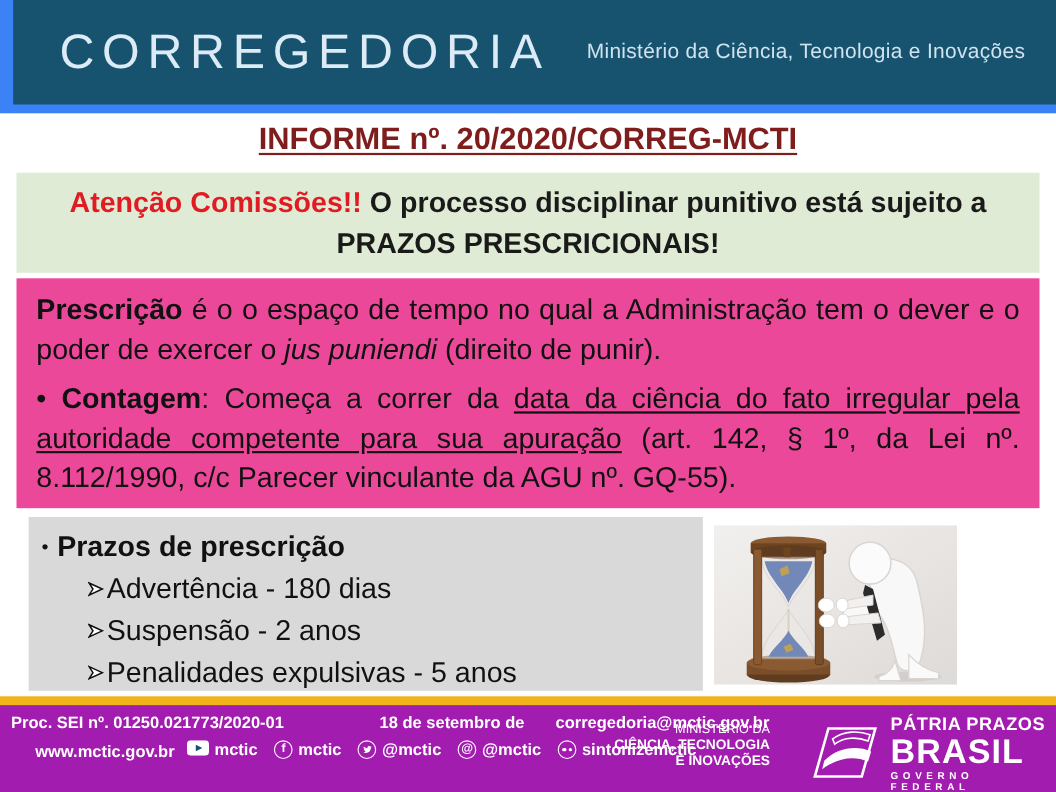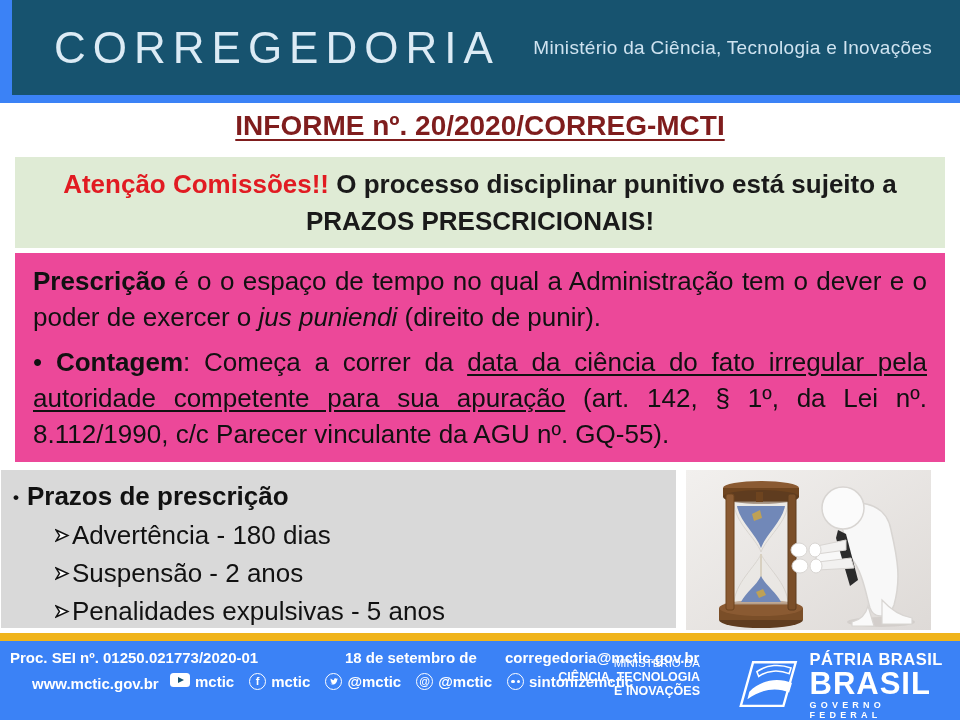--- a/index.html
+++ b/index.html
@@ -29,31 +29,31 @@
   
   .body-box { position:absolute; top:253px; left:15px; width:930px; height:209px; background:#ec4899;
               padding:10px 18px; font-size:26px; line-height:36px; color:#111; }
   .body-box p { text-align:justify; }
   .body-box .p1 { margin-bottom:9px; }
   .b { font-weight:bold; }
   .i { font-style:italic; }
   .u { text-decoration:underline; text-underline-offset:3px; }
 
   
-  .bottom-row { position:absolute; top:470px; left:1px; width:930px; height:160px; display:flex; }
+  .bottom-row { position:absolute; top:470px; left:26px; width:844px; height:160px; display:flex; }
   .deadlines-box { width:675px; height:158px; background:#D9D9D9; padding:8px 12px; color:#111; }
   .deadlines-head { font-size:26px; font-weight:bold; line-height:36px; }
   .small-bullet { font-size:17px; vertical-align:2px; margin-right:8px; }
   .deadline-item { font-size:26px; line-height:38px; padding-left:42px; display:flex; align-items:center; }
   .arrow-icon { width:15px; height:15px; margin-right:2px; flex:0 0 auto; }
   .illus { margin-left:10px; width:245px; height:160px; }
 
   
   .footer-yellow { position:absolute; top:633px; left:0; width:960px; height:8px; background:#F0B41B; }
-  .footer { position:absolute; top:641px; left:0; width:960px; height:79px; background:#3b82f6; color:#fff; }
+  .footer { position:absolute; top:641px; left:0; width:960px; height:79px; background:#a21caf; color:#fff; }
   .f-proc  { position:absolute; left:10px;  top:8px;  font-size:15px; font-weight:bold; }
   .f-date  { position:absolute; left:345px; top:8px;  font-size:15px; font-weight:bold; }
   .f-email { position:absolute; left:505px; top:8px;  font-size:15px; font-weight:bold; }
   .f-site  { position:absolute; left:32px;  top:34px; font-size:15px; font-weight:bold; }
   .f-social { position:absolute; left:170px; top:32px; display:flex; align-items:center; gap:15px; }
   .social-item { display:flex; gap:5px; font-size:15px; font-weight:bold; }
   .circle-ic { width:17px; height:17px; border:1.6px solid #fff; border-radius:50%;
                display:inline-flex; align-items:center; justify-content:center;
                font-size:11px; font-weight:bold; color:#fff; line-height:1; }
   .yt-ic { width:20px; height:14px; display:inline-block; }
@@ -226,20 +226,20 @@
       <div class="m3">E INOVAÇÕES</div>
     </div>
 
     <div class="f-brand">
       <svg class="flag-icon" viewBox="0 0 66 62">
         <polygon points="4,53 17,7 62,7 49,53" fill="none" stroke="#fff" stroke-width="2.5"></polygon>
         <path d="M21,17 C32,9 46,9 57,13 L55,19 C45,15 32,15 23,22 Z" fill="none" stroke="#fff" stroke-width="1.6"></path>
         <path d="M13,38 C26,25 44,23 58,29 L55,39 C42,33 26,35 11,46 Z" fill="#fff"></path>
       </svg>
       <div class="brand-text">
-        <div class="brand-l1">PÁTRIA BRASIL</div>
+        <div class="brand-l1">PÁTRIA PRAZOS</div>
         <div class="brand-l2">BRASIL</div>
         <div class="brand-l3">GOVERNO FEDERAL</div>
       </div>
     </div>
   </div>
 
 </div>
 
 </body></html>

